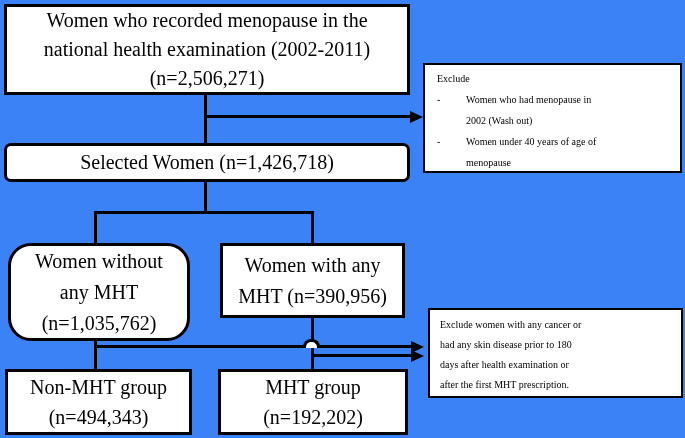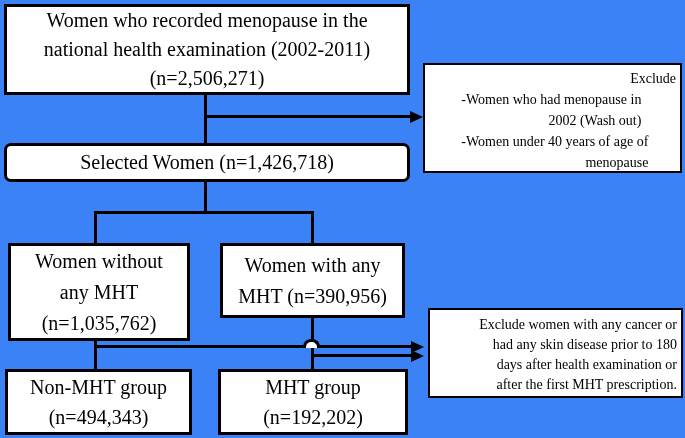--- a/index.html
+++ b/index.html
@@ -3,21 +3,21 @@
 <meta charset="utf-8">
 <style>
   html,body{margin:0;padding:0;background:#ffffff;}
   .canvas{
     position:relative;width:685px;height:438px;background:#3b82f6;
     font-family:"Liberation Serif","DejaVu Serif",serif;color:#000000;overflow:hidden;padding-left:7px;
   }
   .box{position:absolute;background:#ffffff;box-sizing:border-box;}
   .main-box{border:3px solid #000;display:flex;flex-direction:column;justify-content:center;align-items:center;text-align:center;}
   .main-box .ln{font-size:20px;line-height:29px;white-space:nowrap;}
-  .side-box{border:2px solid #000;font-size:14px;text-align:right;}
+  .side-box{border:2px solid #000;font-size:10px;text-align:left;}
   .vline,.hline{position:absolute;background:#000;}
   .arrowhead{position:absolute;width:0;height:0;border-top:6px solid transparent;border-bottom:6px solid transparent;border-left:13px solid #000;}
   .hop{position:absolute;box-sizing:border-box;border:3px solid #000;border-bottom:none;border-radius:8px 8px 0 0;background:#ffffff;}
   .bullet-row{display:flex;align-items:flex-start;}
   .bullet-marker{width:29px;flex:0 0 29px;line-height:21px;}
   .bullet-lines .bl{line-height:21px;white-space:nowrap;}
   .excl-title{line-height:21px;}
   .excl2 .bl{line-height:20px;white-space:nowrap;}
 </style>
 </head>
@@ -28,21 +28,21 @@
   <div class="box main-box" style="left:4px;top:4px;width:406px;height:91px;">
     <div class="ln">Women who recorded menopause in the</div>
     <div class="ln">national health examination (2002-2011)</div>
     <div class="ln">(n=2,506,271)</div>
   </div>
 
   <div class="box main-box" style="left:4px;top:143px;width:406px;height:39px;border-radius:7px;">
     <div class="ln">Selected Women (n=1,426,718)</div>
   </div>
 
-  <div class="box main-box" style="left:8px;top:243px;width:182px;height:98px;">
+  <div class="box main-box" style="left:8px;top:243px;width:182px;height:98px;border-radius:23px;">
     <div class="ln" style="line-height:31px;">Women without</div>
     <div class="ln" style="line-height:31px;">any MHT</div>
     <div class="ln" style="line-height:31px;">(n=1,035,762)</div>
   </div>
 
   <div class="box main-box" style="left:220px;top:243px;width:185px;height:75px;">
     <div class="ln" style="line-height:31px;">Women with any</div>
     <div class="ln" style="line-height:31px;">MHT (n=390,956)</div>
   </div>
 

